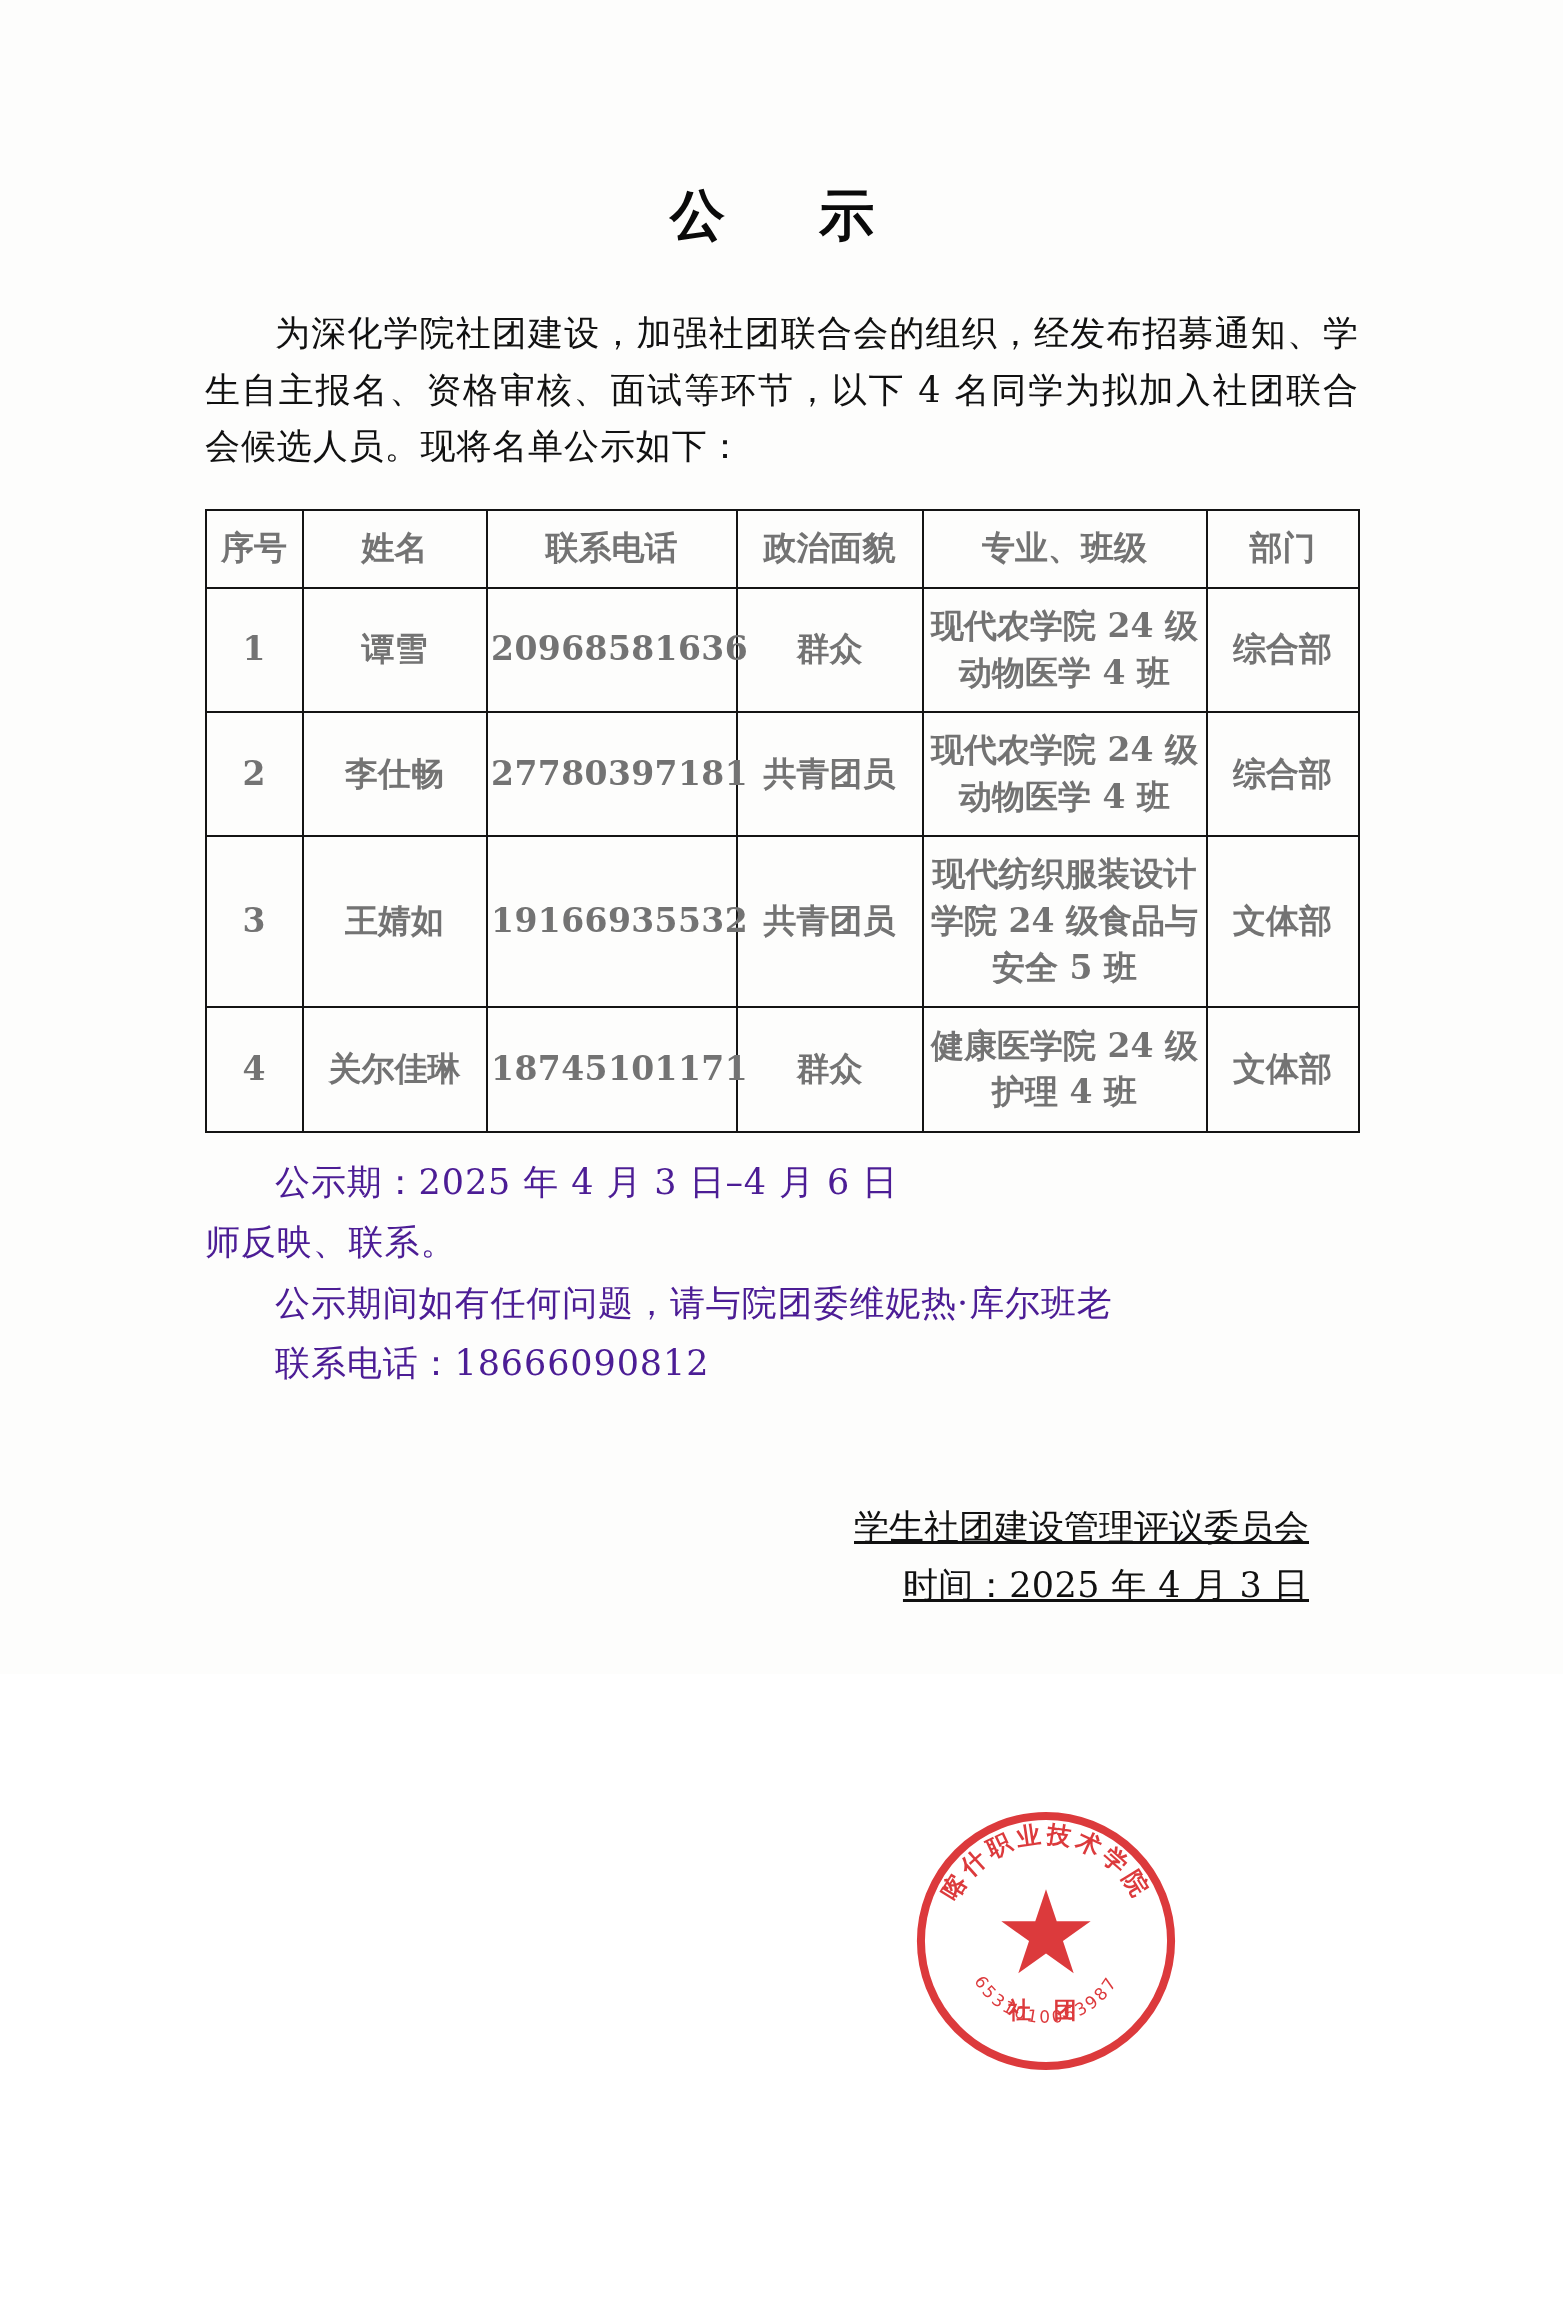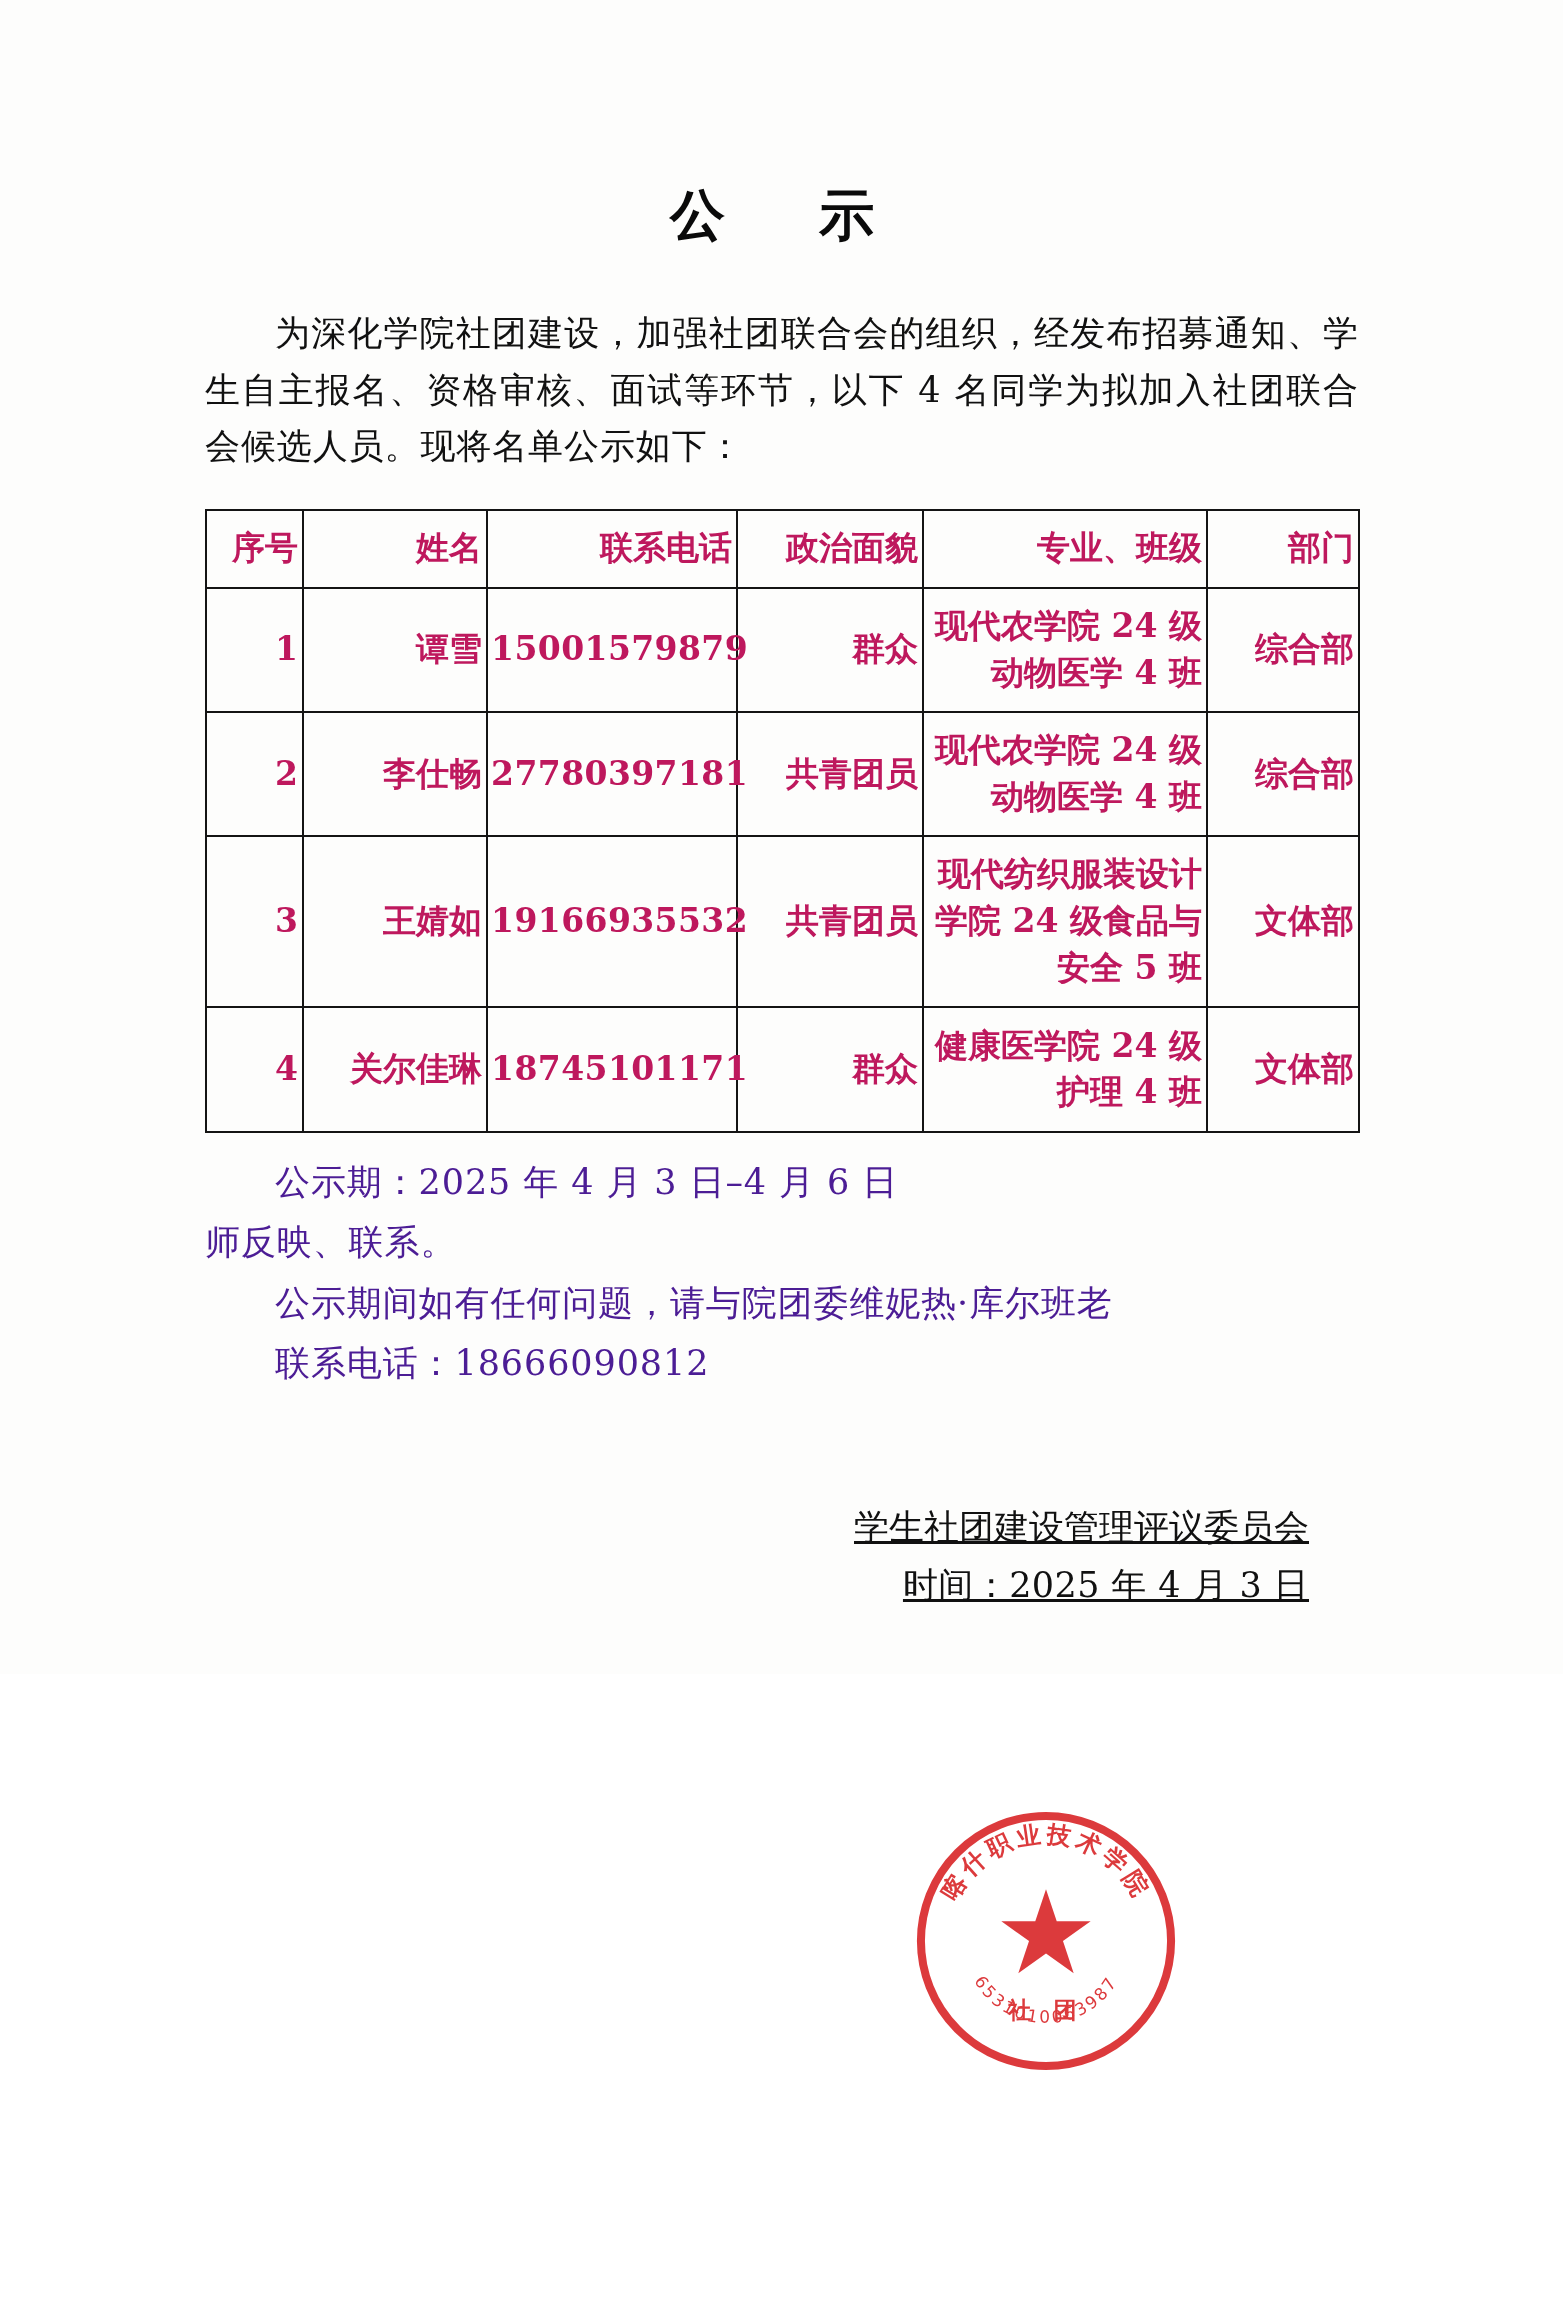--- a/index.html
+++ b/index.html
@@ -49,27 +49,27 @@
     text-indent: 0;
   }
   table.notice-table {
     width: 1154px;
     margin: 34px auto 16px auto;
     border-collapse: collapse;
     table-layout: fixed;
   }
   table.notice-table td, table.notice-table th {
     border: 2.1px solid #141414;
-    text-align: right;
+    text-align: center;
     vertical-align: middle;
     font-size: 33px;
     font-weight: bold;
     padding: 14.3px 3.6px;
     line-height: 1.42;
-    color: #be185d;
+    color: #737373;
   }
   table.notice-table td.cell-normal {
     font-weight: bold;
   }
   .col-idx { width: 97px; }
   .col-name { width: 184px; }
   .col-phone { width: 250px; }
   .col-pol { width: 186px; }
   .col-major { width: 284px; }
   .col-dept { width: 152px; }
@@ -137,21 +137,21 @@
         <th>联系电话</th>
         <th>政治面貌</th>
         <th>专业、班级</th>
         <th>部门</th>
       </tr>
     </thead>
     <tbody>
       <tr>
         <td class="cell-normal">1</td>
         <td class="cell-normal">谭雪</td>
-        <td class="cell-normal phone-num">15001579879</td>
+        <td class="cell-normal phone-num">20968581636</td>
         <td class="cell-normal">群众</td>
         <td class="cell-normal">现代农学院 24 级动物医学 4 班</td>
         <td class="cell-normal">综合部</td>
       </tr>
       <tr>
         <td class="cell-normal">2</td>
         <td class="cell-normal">李仕畅</td>
         <td class="cell-normal phone-num">27780397181</td>
         <td class="cell-normal">共青团员</td>
         <td class="cell-normal">现代农学院 24 级动物医学 4 班</td>

